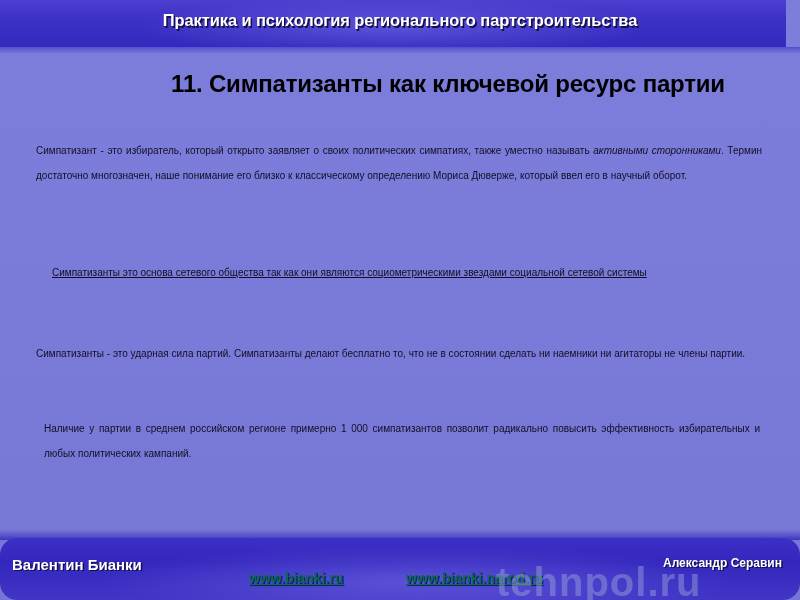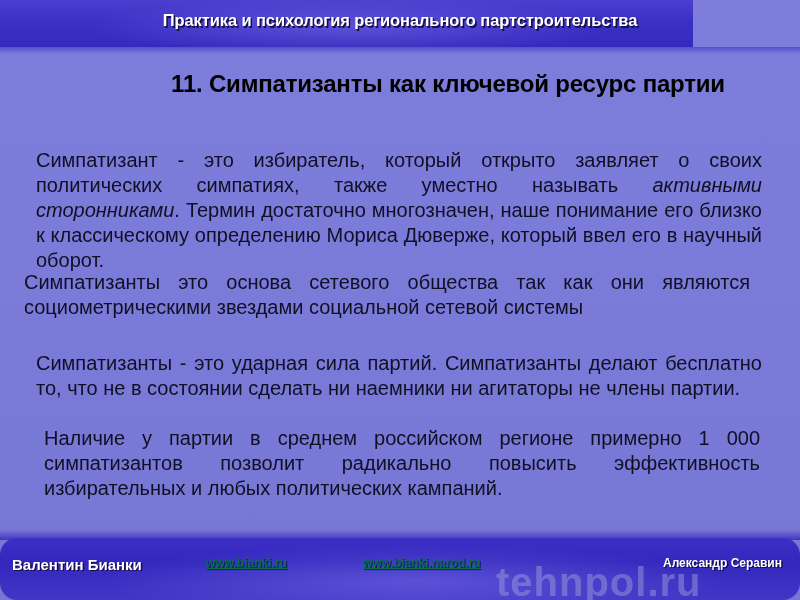--- a/index.html
+++ b/index.html
@@ -19,21 +19,21 @@
     overflow: hidden;
     background: #7a7ad8;
     background: linear-gradient(180deg, #7d7ddc 0%, #7a7ad9 55%, #7676d4 100%);
   }
 
   
   .banner {
     position: absolute;
     left: 0;
     top: 0;
-    width: 693px;
+    width: 786px;
     height: 47px;
     background: linear-gradient(180deg, #4a3fcf 0%, #3b30c4 45%, #342abd 100%);
     overflow: hidden;
   }
   .banner-sheen {
     position: absolute;
     left: 0;
     top: 0;
     width: 100%;
     height: 47px;
@@ -80,28 +80,28 @@
   
   .body-area {
     position: absolute;
     left: 0;
     top: 118px;
     width: 800px;
   }
   .para {
     position: absolute;
     color: #101024;
-    font-size: 20px;
+    font-size: 10px;
     line-height: 25px;
     text-align: justify;
   }
   .para .ital { font-style: italic; }
 
   .p1 { left: 36px; top: 10px;  width: 726px; }
-  .p2 { left: 24px; top: 132px; width: 726px; }
+  .p2 { left: 52px; top: 132px; width: 726px; text-decoration: underline; }
   .p3 { left: 36px; top: 213px; width: 726px; }
   .p4 { left: 44px; top: 288px; width: 716px; }
 
   
   .para > span { display: inline; }
 
   
   .footer-fade {
     position: absolute;
     left: 0;
@@ -142,28 +142,29 @@
     right: 18px;
     top: 18px;
     font-size: 12px;
     font-weight: bold;
     color: #ffffff;
     text-shadow: 1.4px 1.4px 0 #140f4a;
     white-space: nowrap;
   }
   .flink {
     position: absolute;
-    top: 18px;
-    font-size: 12px;
+    top: 32px;
+    font-size: 14px;
     font-weight: bold;
     color: #0b6b4a;
     text-decoration: underline;
     text-shadow: 1.1px 1.1px 0 #0d1f6e;
     white-space: nowrap;
     cursor: pointer;
+    margin-left: 43px;
   }
   .flink1 { left: 206px; }
   .flink2 { left: 363px; }
 
   
   .wm-tehn {
     position: absolute;
     left: 496px;
     top: 528px;
     font-size: 40px;

